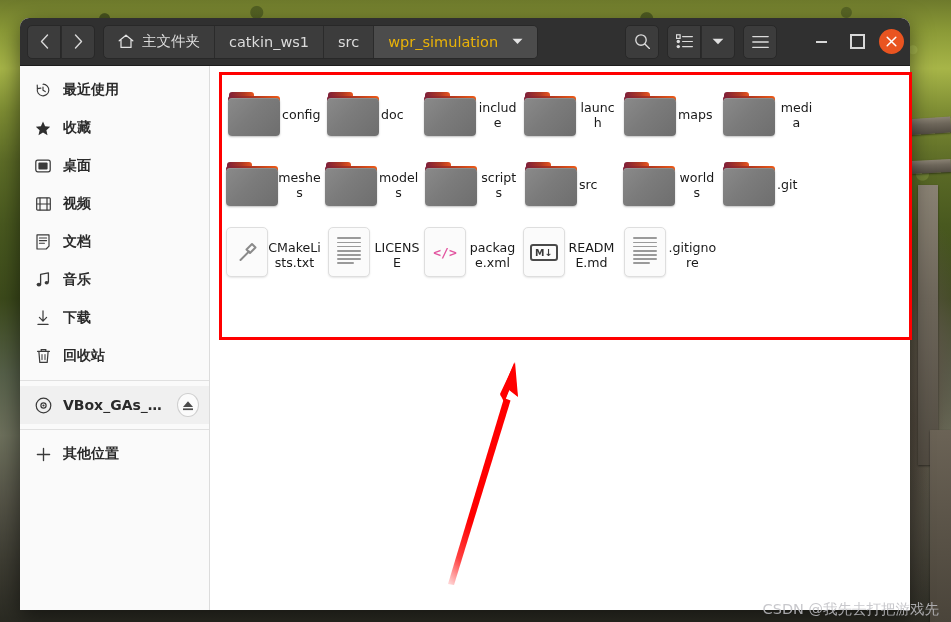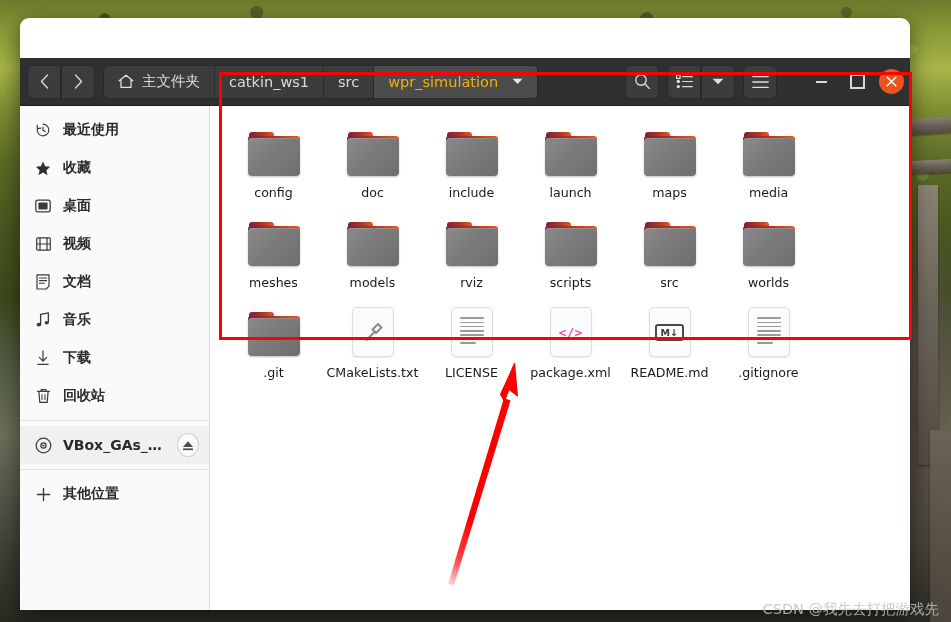--- a/index.html
+++ b/index.html
@@ -75,21 +75,20 @@
   }
 
   
   #headerbar {
     height:48px; flex:0 0 48px;
     background:#303030;
     border-bottom:1px solid #1d1d1d;
     display:flex; align-items:center;
     padding:0 6px 0 7px;
     gap:8px;
-    margin-top:40px;
   }
   .hb-group { display:flex; align-items:stretch; }
   .hb-btn {
     background:#3c3c3c;
     border:1px solid #282828;
     color:#e6e6e6;
     height:34px; min-width:34px;
     display:flex; align-items:center; justify-content:center;
     cursor:pointer;
   }
@@ -172,21 +171,21 @@
   #content { flex:1; position:relative; background:#ffffff; overflow:hidden; }
   #grid {
     display:flex; flex-wrap:wrap;
     align-content:flex-start;
     padding:12px 6px 0 14px;
     gap:0;
   }
   .fitem {
     width:99px;
     padding:6px 2px 8px;
-    display:flex; flex-direction:column; align-items:center;
+    display:flex; flex-direction:row; align-items:center;
     cursor:pointer;
   }
   .fitem .iconbox { width:56px; height:56px; position:relative; }
   .fitem .fname {
     margin-top:5px;
     font-size:12.6px; color:#1a1a1a;
     text-align:center; line-height:15px;
     word-break:break-word;
     max-width:92px;
   }
@@ -534,30 +533,20 @@
           </div>
           <div class="fitem">
             <div class="iconbox">
               <div class="folder">
                 <div class="tab"></div>
                 <div class="lip"></div>
                 <div class="bodyf"></div>
               </div>
             </div>
             <div class="fname">models</div>
-          </div>
-          <div class="fitem">
-            <div class="iconbox">
-              <div class="folder">
-                <div class="tab"></div>
-                <div class="lip"></div>
-                <div class="bodyf"></div>
-              </div>
-            </div>
-            <div class="fname">rviz</div>
           </div>
           <div class="fitem">
             <div class="iconbox">
               <div class="folder">
                 <div class="tab"></div>
                 <div class="lip"></div>
                 <div class="bodyf"></div>
               </div>
             </div>
             <div class="fname">scripts</div>

